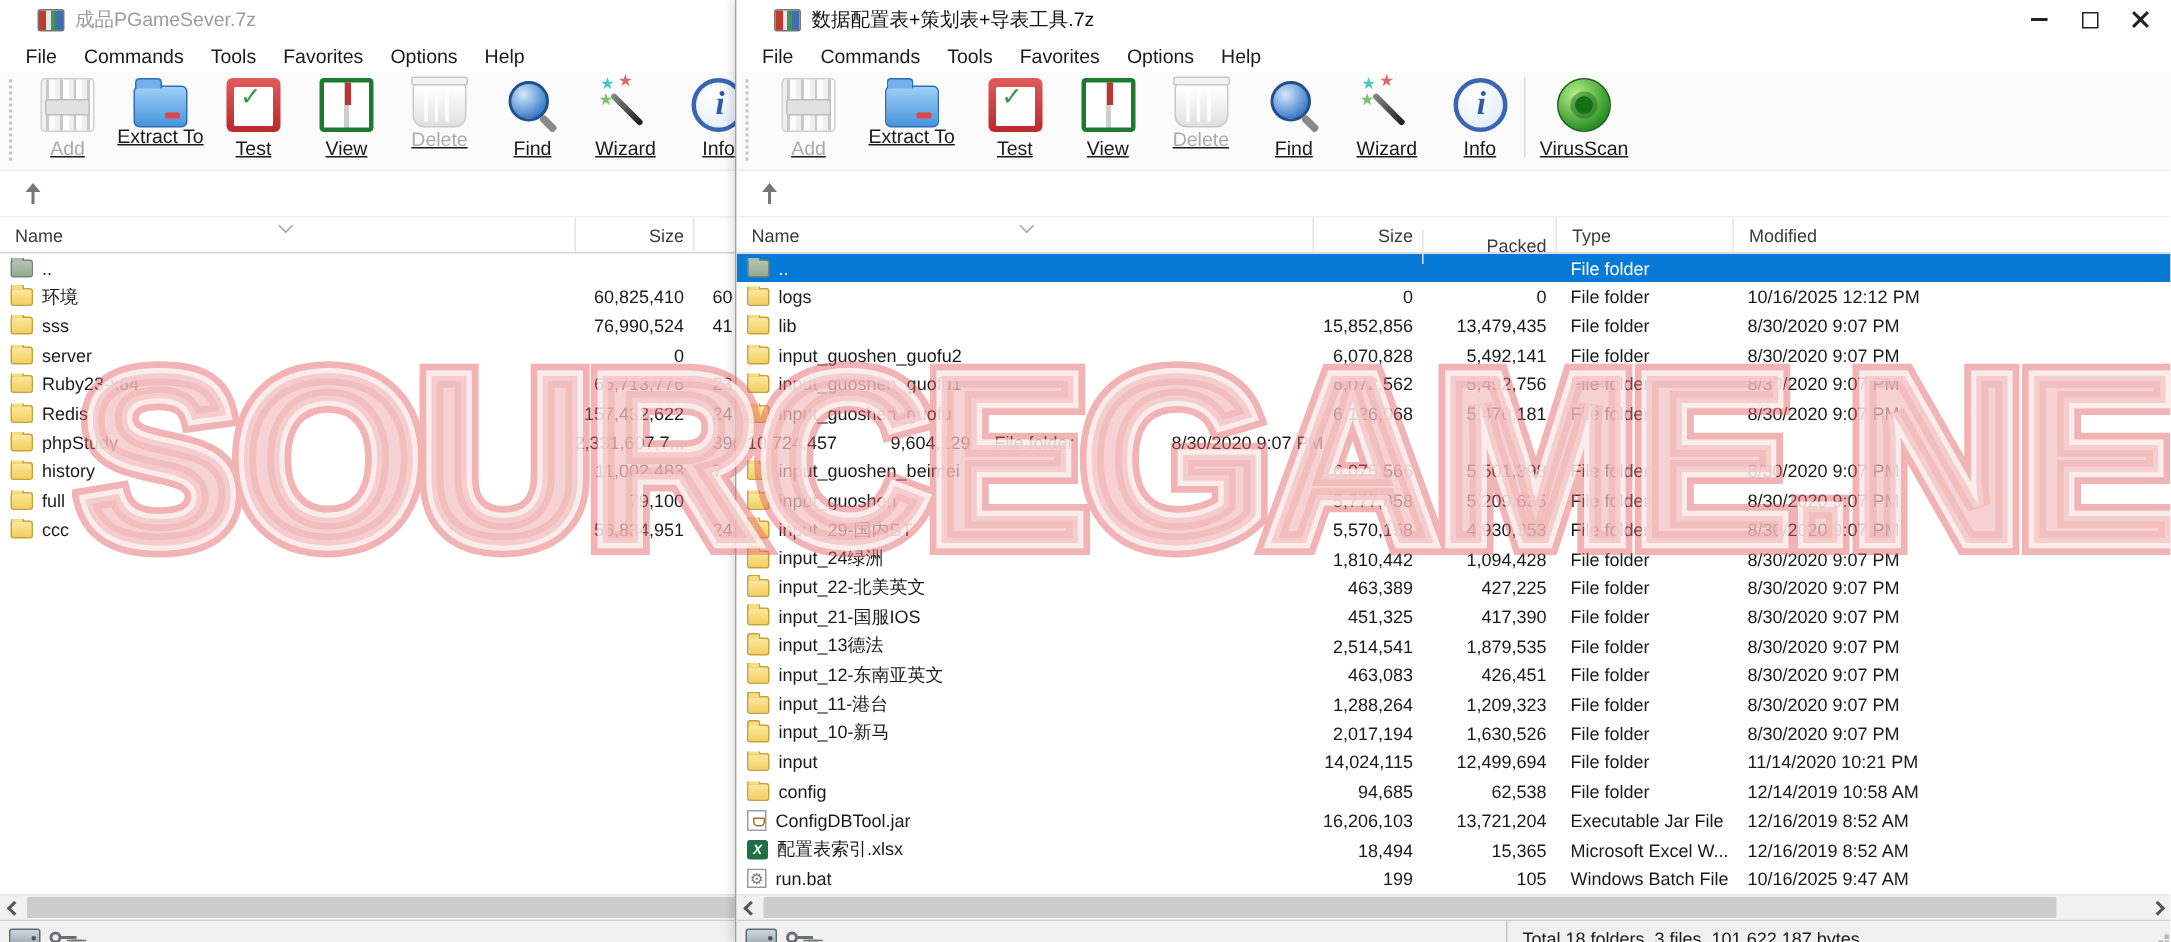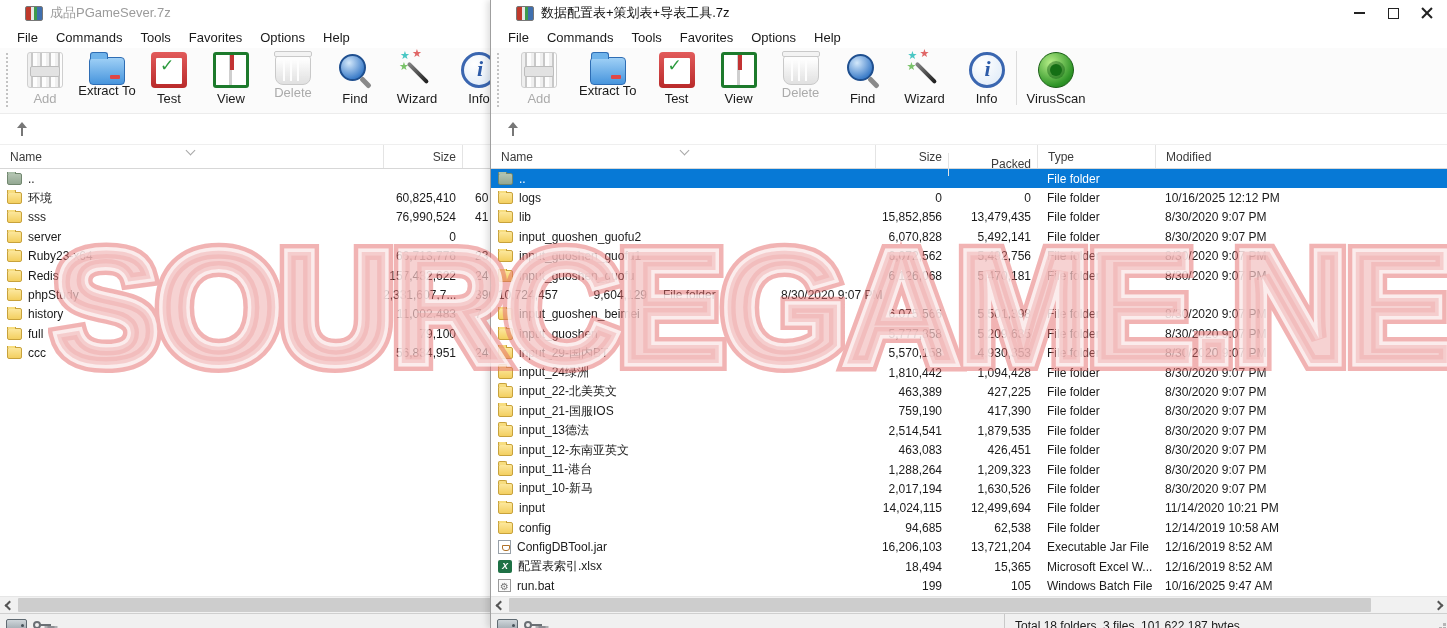--- a/index.html
+++ b/index.html
@@ -24,21 +24,21 @@
   .glyph-close{position:relative;width:12px;height:12px;}
   .glyph-close::before,.glyph-close::after{content:"";position:absolute;left:5px;top:-1px;width:2px;height:14px;background:#222;}
   .glyph-close::before{transform:rotate(45deg);}
   .glyph-close::after{transform:rotate(-45deg);}
 
   .menubar{height:22px;display:flex;align-items:center;padding-left:8px;font-size:13px;background:#fff;}
   .mitem{padding:0 9px;}
 
   
   .toolbar{height:62px;display:flex;align-items:flex-start;padding:3px 0 0 6px;background:#fbfbfb;
-           border-bottom:1px solid #ececec;position:relative;white-space:nowrap;}
+           border-bottom:1px solid #ececec;position:relative;white-space:nowrap;text-decoration:underline;}
   .gripper{width:3px;height:54px;border-left:2px dotted #c3c3c3;margin:2px 6px 0 0;}
   .tbtn{position:relative;display:flex;flex-direction:column;align-items:center;min-width:44px;margin:0 5px;padding:1px 4px;}
   .tb-label{font-size:13px;margin-top:3px;color:#1a1a1a;}
   .tbtn.disabled .tb-label{color:#ababab;}
   .tbtn.disabled .tb-ico{filter:grayscale(1) brightness(1.12);opacity:.55;}
   .tbtn.sep::before{content:"";position:absolute;left:-7px;top:0;bottom:2px;width:1px;background:#dcdcdc;}
   .tb-ico{width:36px;height:36px;position:relative;}
 
   .ic-add{background:repeating-linear-gradient(90deg,#cdcdcd 0 3px,#8e8e8e 3px 5px,#e5e5e5 5px 9px);border:1px solid #9a9a9a;border-radius:3px;box-sizing:border-box;}
   .ic-add::after{content:"";position:absolute;left:2px;right:2px;top:13px;height:9px;background:#b9b9b9;border:1px solid #7d7d7d;border-radius:2px;}
@@ -525,21 +525,21 @@
           <span class="cell c-packed c-num">427,225</span>
           <span class="cell c-type c-left">File folder</span>
           <span class="cell c-mod c-left">8/30/2020 9:07 PM</span>
         </div>
 
         <div class="row">
           <span class="cell c-name">
             <i class="fic ic-folder"></i>
             <span>input_21-国服IOS</span>
           </span>
-          <span class="cell c-size c-num">759,190</span>
+          <span class="cell c-size c-num">451,325</span>
           <span class="cell c-packed c-num">417,390</span>
           <span class="cell c-type c-left">File folder</span>
           <span class="cell c-mod c-left">8/30/2020 9:07 PM</span>
         </div>
 
         <div class="row">
           <span class="cell c-name">
             <i class="fic ic-folder"></i>
             <span>input_13德法</span>
           </span>

